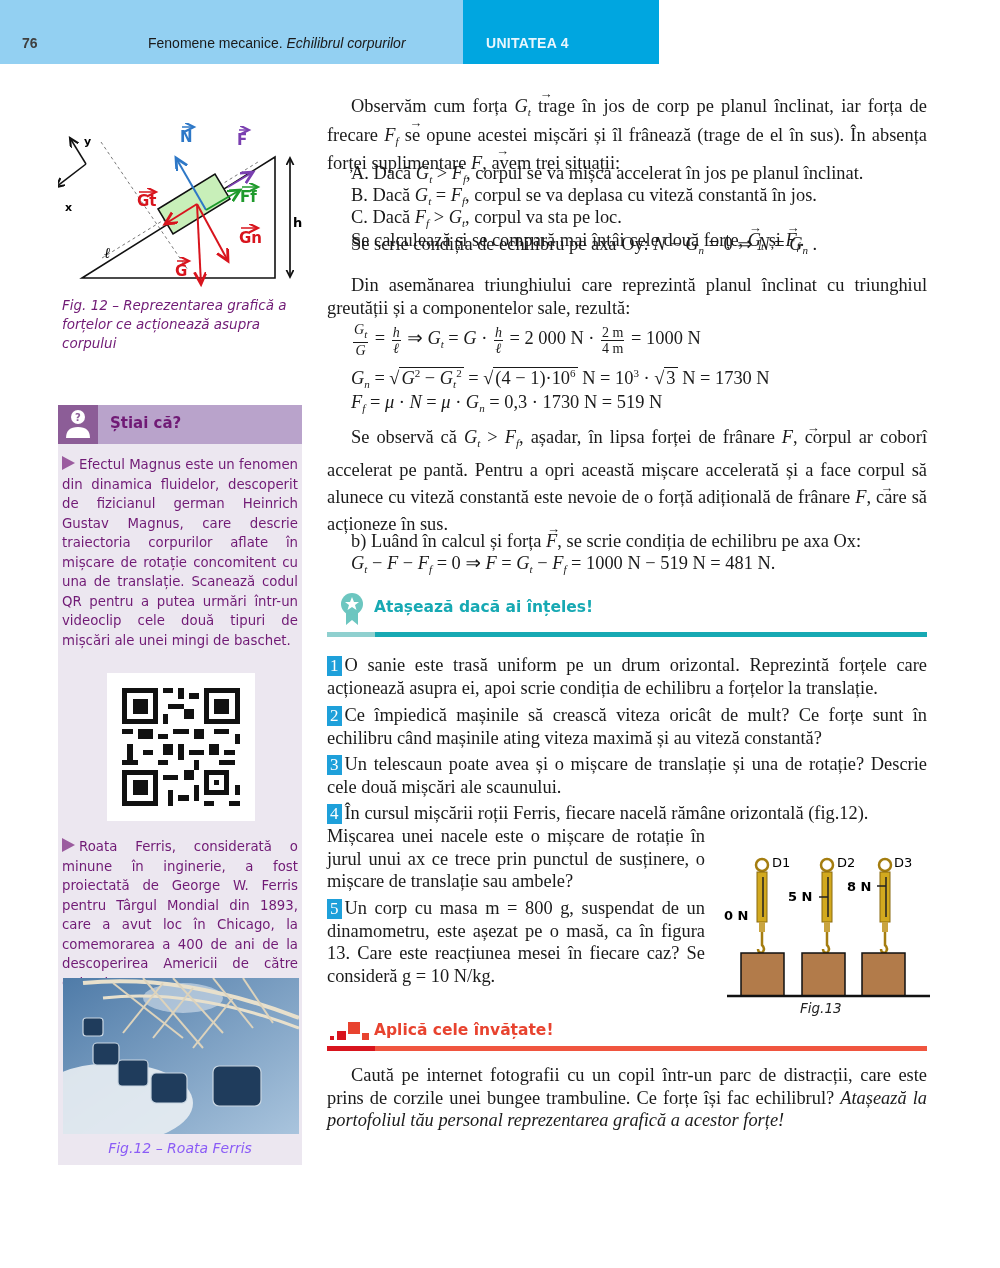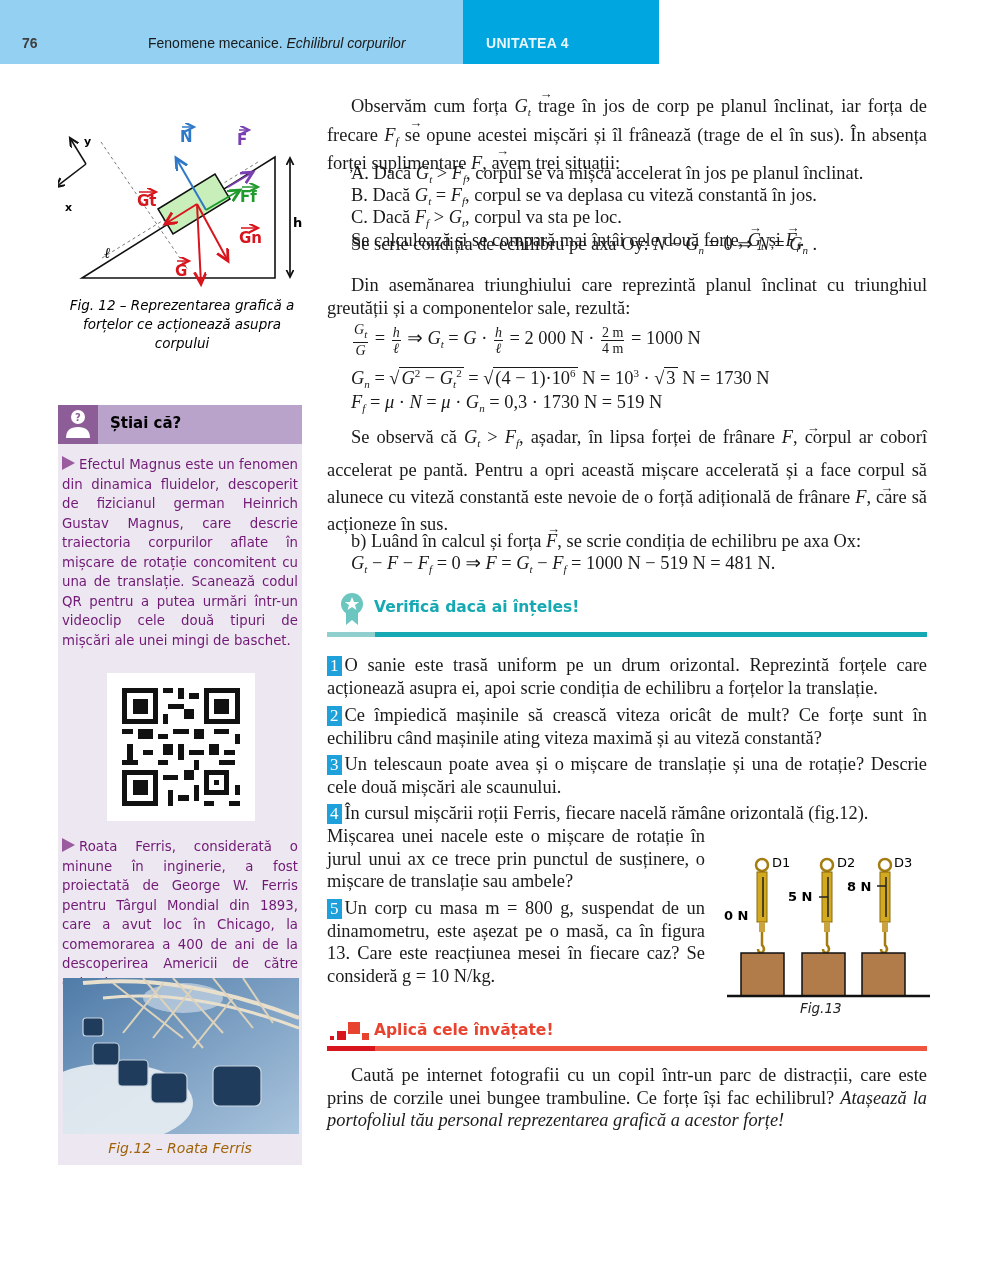--- a/index.html
+++ b/index.html
@@ -8,33 +8,33 @@
   
   .hdr { position:absolute; left:0; top:0; width:463px; height:64px; background:#93d0f2; }
   .hdr-unit { position:absolute; left:463px; top:0; width:196px; height:64px; background:#00a6e0; }
   .hdr-num { position:absolute; left:22px; top:35px; font-family:"Liberation Sans", sans-serif; font-weight:bold; font-size:14px; color:#404040; }
   .hdr-title { position:absolute; left:148px; top:35px; font-family:"Liberation Sans", sans-serif; font-size:14px; color:#1a1a1a; }
   .hdr-title i { font-style:italic; }
   .hdr-unit-label { position:absolute; left:486px; top:35px; font-family:"Liberation Sans", sans-serif; font-weight:bold; font-size:14px; color:#e8f6fd; letter-spacing:0.3px; }
 
   
   .fig12 { position:absolute; left:58px; top:100px; width:250px; height:195px; }
-  .fig12-cap { position:absolute; left:62px; top:296px; width:240px; text-align:center;
-      font-family:"DejaVu Sans", sans-serif; font-style:italic; font-size:13.5px; line-height:19px; color:#000000; }
+  .fig12-cap { position:absolute; left:62px; top:296px; width:240px; text-align:left;
+      font-family:"DejaVu Sans", sans-serif; font-style:italic; font-size:13.5px; line-height:19px; color:#701a75; }
 
   
   .sidebox { position:absolute; left:58px; top:405px; width:244px; height:760px; background:#ece7f0; }
   .side-head { position:absolute; left:0; top:0; width:244px; height:39px; background:#b9a3cb; }
   .side-head-icon { position:absolute; left:0; top:0; width:40px; height:39px; background:#8c5d97; }
-  .side-head-title { position:absolute; left:52px; top:9px; font-family:"DejaVu Sans", sans-serif; font-weight:bold; font-size:15px; color:#000000; }
+  .side-head-title { position:absolute; left:52px; top:9px; font-family:"DejaVu Sans", sans-serif; font-weight:bold; font-size:15px; color:#701a75; }
   .side-p { position:absolute; left:4px; width:236px; font-family:"DejaVu Sans", sans-serif; font-size:13.3px; line-height:19.5px; color:#701a75; text-align:justify; }
   .tri { display:inline-block; width:0; height:0; border-top:7px solid transparent; border-bottom:7px solid transparent; border-left:13px solid #9b5c9f; vertical-align:-1px; margin-right:4px; }
   .qr { position:absolute; left:107px; top:673px; width:148px; height:148px; background:#fff; }
   .ferris { position:absolute; left:63px; top:978px; width:236px; height:156px; overflow:hidden; }
-  .ferris-cap { position:absolute; left:58px; top:1140px; width:244px; text-align:center; font-family:"DejaVu Sans", sans-serif; font-style:italic; font-size:14px; color:#a16207; }
+  .ferris-cap { position:absolute; left:58px; top:1140px; width:244px; text-align:center; font-family:"DejaVu Sans", sans-serif; font-style:italic; font-size:14px; color:#8b5cf6; }
 
   
   .main { position:absolute; left:327px; width:600px; font-size:18.4px; line-height:22.5px; color:#1a1a1a; }
   .ind { text-indent:24px; }
   .pad { padding-left:24px; }
   .j { text-align:justify; }
   .v { position:relative; font-style:italic; }
   .v::before { content:"\2192"; position:absolute; left:1px; top:-13px; font-size:13px; font-style:normal; }
   sub { font-size:11px; vertical-align:-4px; font-style:italic; }
   sup { font-size:11px; }
@@ -236,21 +236,21 @@
 <div class="main pad" style="top:530px;"><span>b) Luând în calcul și forța </span><span class="v">F</span><span>, se scrie condiția de echilibru pe axa Ox:</span></div>
 <div class="main pad" style="top:552px;"><i>G<sub>t</sub></i> − <i>F</i> − <i>F<sub>f</sub></i> = 0 ⇒ <i>F</i> = <i>G<sub>t</sub></i> − <i>F<sub>f</sub></i> <span>= 1000 N − 519 N = 481 N.</span></div>
 
 <div style="position:absolute; left:339px; top:592px;">
   <svg width="28" height="34" viewBox="0 0 28 34">
     <path d="M7 18 L7 33 L13 28 L19 33 L19 18 Z" fill="#6cc6c0"></path>
     <circle cx="13" cy="12" r="11" fill="#6cc6c0"></circle>
     <path d="M13 5 L15 10 L20 10 L16 13 L17.5 18 L13 15 L8.5 18 L10 13 L6 10 L11 10 Z" fill="#fff"></path>
   </svg>
 </div>
-<div class="sec-title" style="left:374px; top:598px; color:#17a9b3;">Verifică dacă ai înțeles!</div>
+<div class="sec-title" style="left:374px; top:598px; color:#17a9b3;">Atașează dacă ai înțeles!</div>
 <div class="rule" style="left:327px; top:632px; width:48px; background:#8fd0cf;"></div>
 <div class="rule" style="left:375px; top:632px; width:552px; background:#17a9b3;"></div>
 
 <div class="main j" style="top:654px;"><span class="qnum">1</span><span>O sanie este trasă uniform pe un drum orizontal. Reprezintă forțele care acționează asupra ei, apoi scrie condiția de echilibru a forțelor la translație.</span></div>
 <div class="main j" style="top:704px;"><span class="qnum">2</span><span>Ce împiedică mașinile să crească viteza oricât de mult? Ce forțe sunt în echilibru când mașinile ating viteza maximă și au viteză constantă?</span></div>
 <div class="main j" style="top:753px;"><span class="qnum">3</span><span>Un telescaun poate avea și o mișcare de translație și una de rotație? Descrie cele două mișcări ale scaunului.</span></div>
 <div class="main" style="top:802px;"><span class="qnum">4</span><span>În cursul mișcării roții Ferris, fiecare nacelă rămâne orizontală (fig.12).</span></div>
 <div class="main" style="top:825px; width:378px; text-align:justify;">Mișcarea unei nacele este o mișcare de rotație în jurul unui ax ce trece prin punctul de susținere, o mișcare de translație sau ambele?</div>
 <div class="main" style="top:897px; width:378px; text-align:justify;"><span class="qnum">5</span><span>Un corp cu masa m = 800 g, suspendat de un dinamometru, este așezat pe o masă, ca în figura 13. Care este reacțiunea mesei în fiecare caz? Se consideră g = 10 N/kg.</span></div>
 

